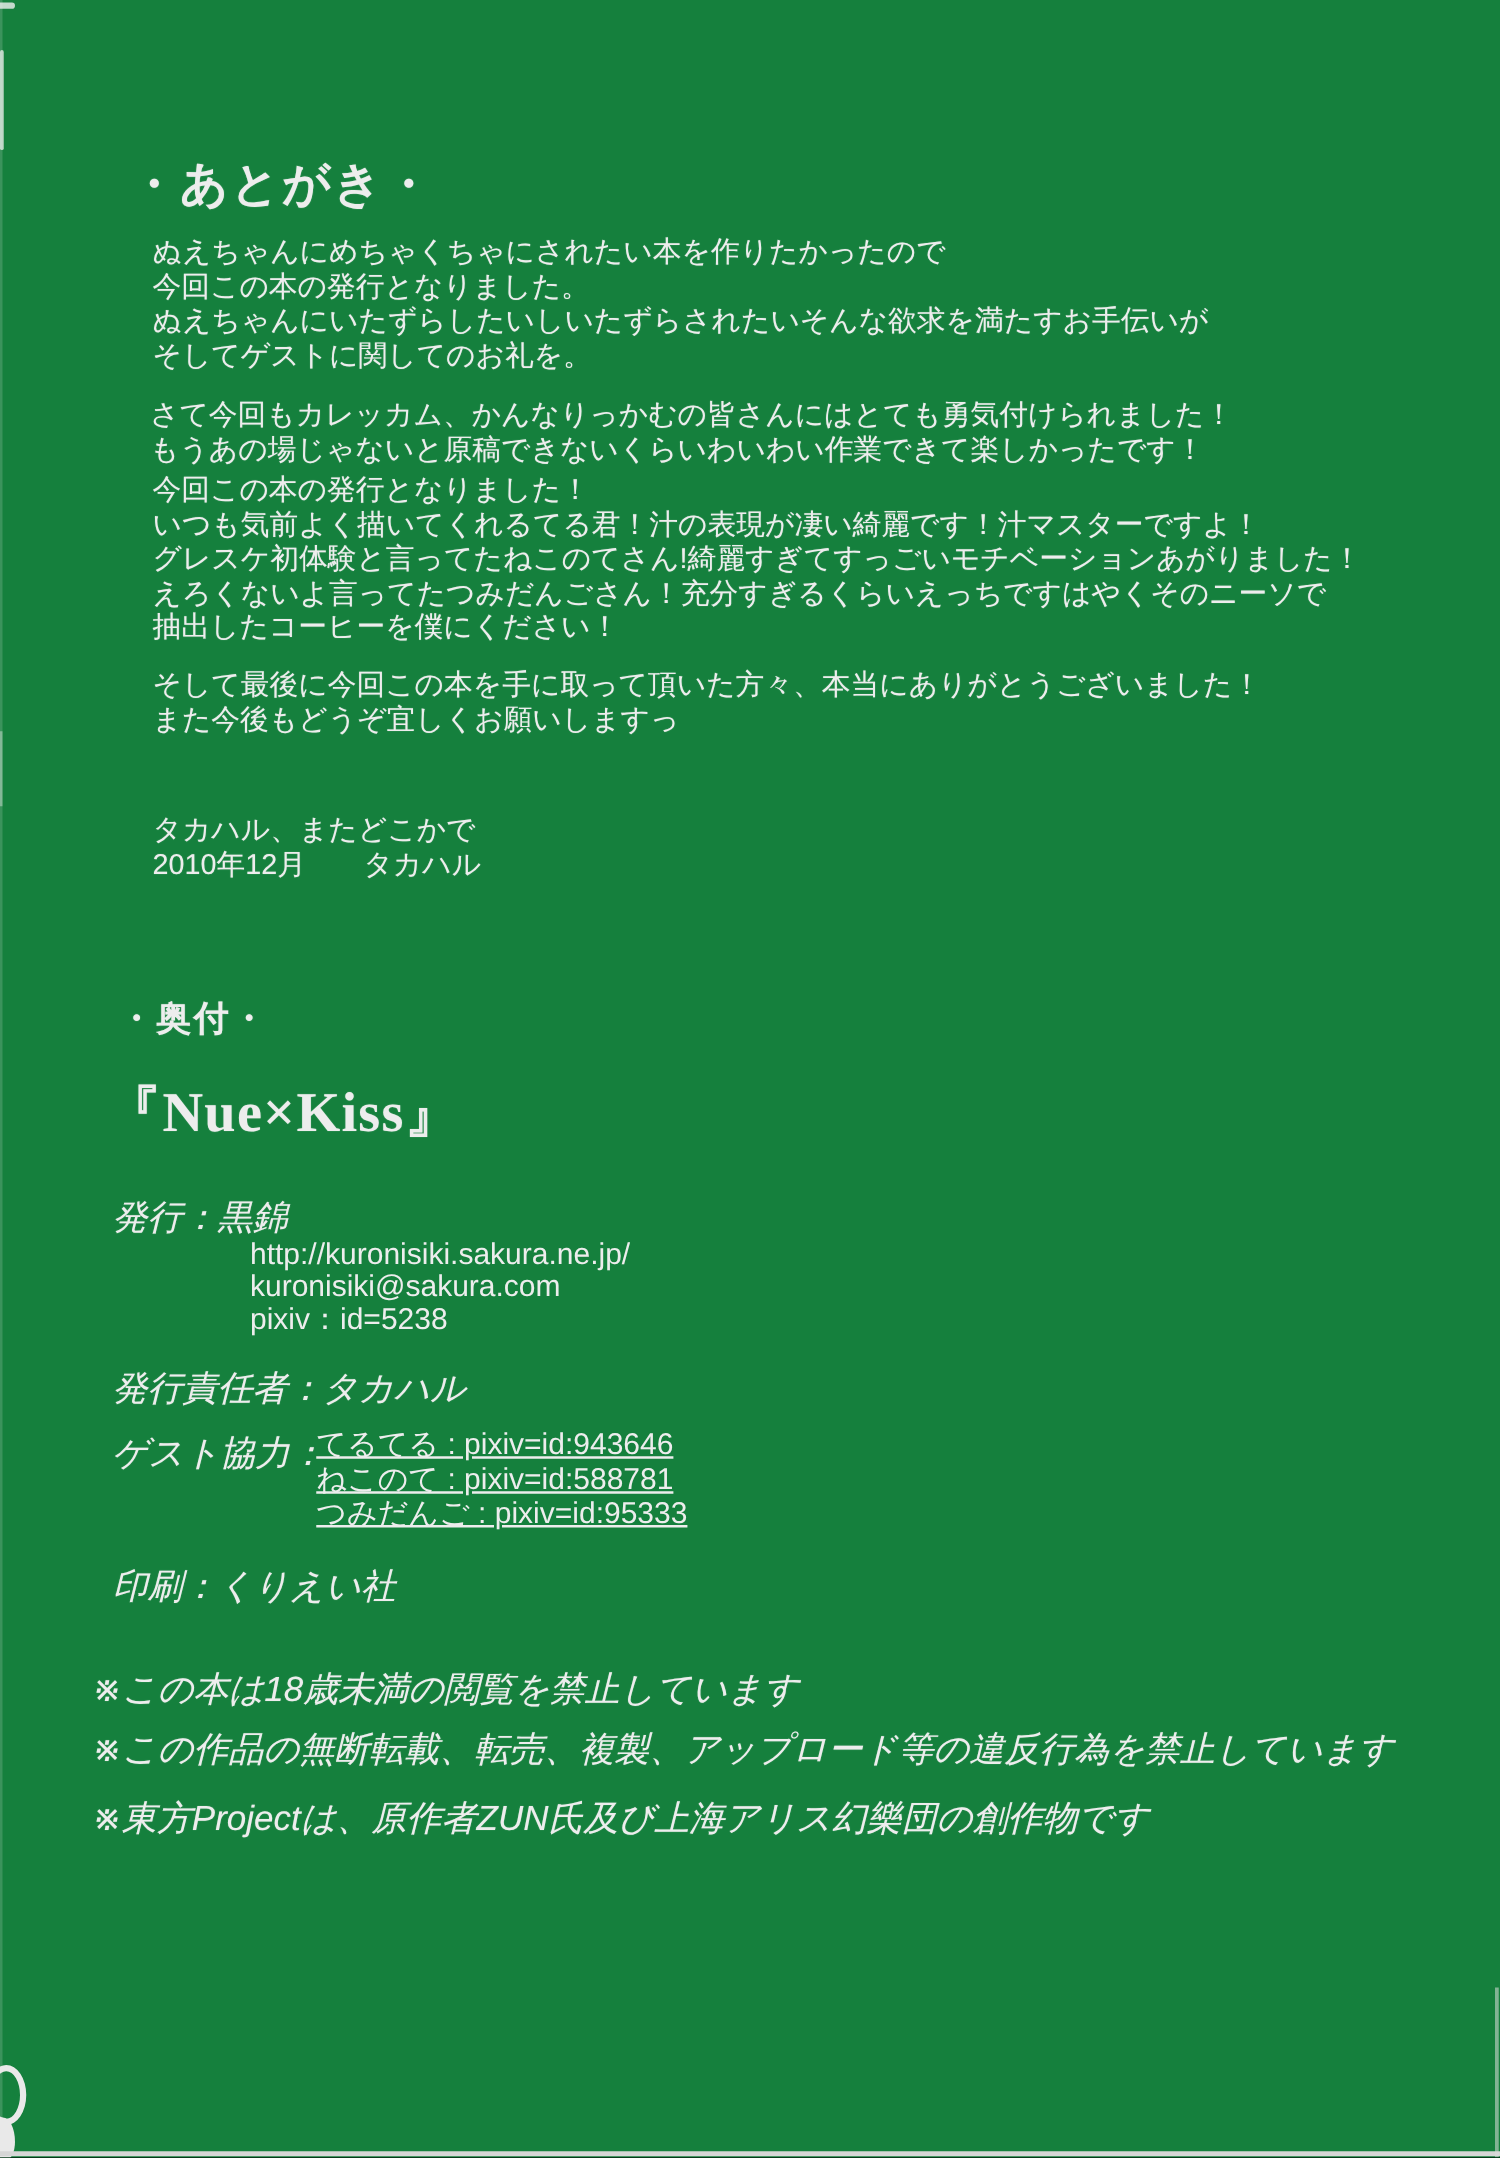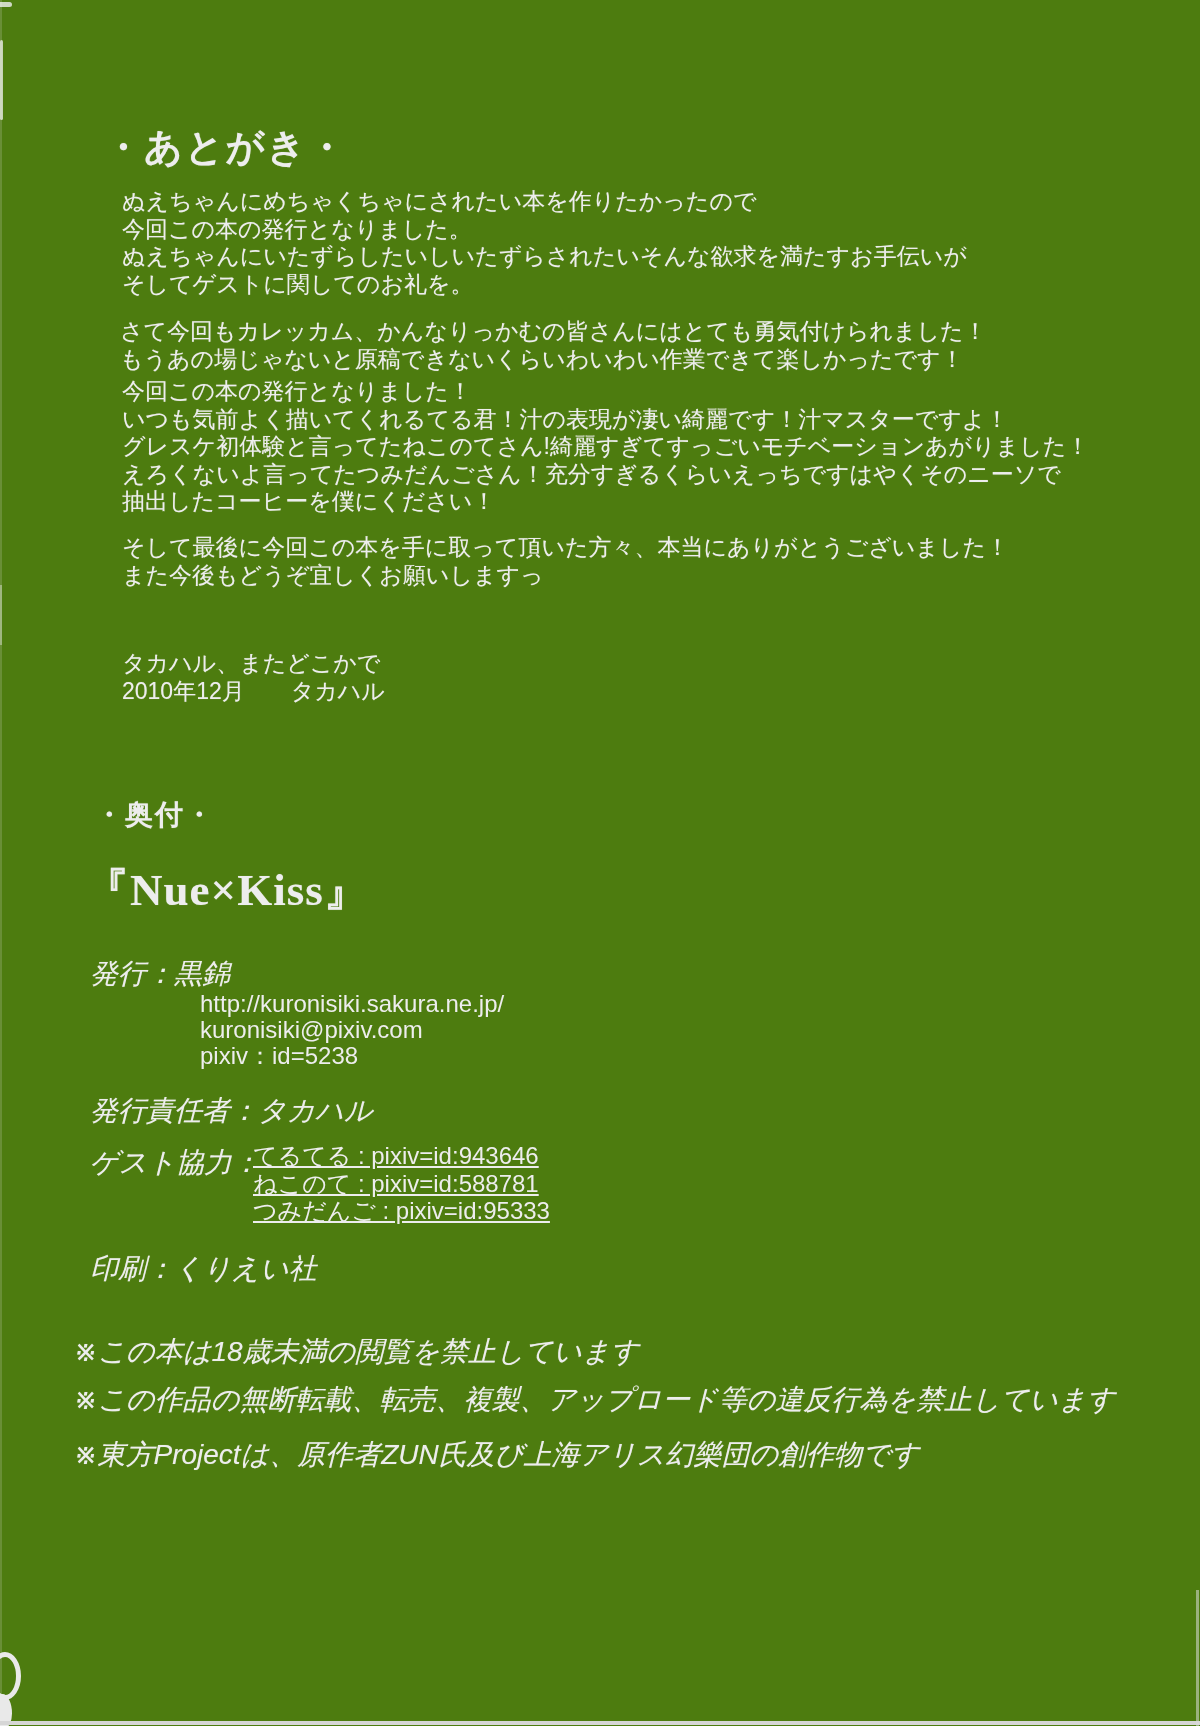--- a/index.html
+++ b/index.html
@@ -4,21 +4,21 @@
 <style>
   html, body {
     margin: 0;
     padding: 0;
     background: #000;
   }
   .page {
     position: relative;
     width: 1200px;
     height: 1726px;
-    background: #4d7c0f;
+    background: #15803d;
     overflow: hidden;
     font-family: "Liberation Sans", "DejaVu Sans", sans-serif;
     color: #ededed;
   }
   .abs { position: absolute; }
   .serif {
     font-family: "Liberation Serif", "DejaVu Serif", serif;
     font-weight: bold;
   }
   .title-afterword {
@@ -134,21 +134,21 @@
     </div>
 
   <div class="abs serif title-colophon">・奥付・</div>
 
   <div class="abs serif book-title">『Nue×Kiss』</div>
 
   <div class="abs info pub-label">発行：黒錦</div>
 
   <div class="abs pub-details">
       <div class="line">http://kuronisiki.sakura.ne.jp/</div>
-      <div class="line">kuronisiki@pixiv.com</div>
+      <div class="line">kuronisiki@sakura.com</div>
       <div class="line">pixiv：id=5238</div>
     </div>
 
   <div class="abs info editor">発行責任者：タカハル</div>
 
   <div class="abs info guests-label">ゲスト協力：</div>
 
   <div class="abs guests-list">
       <div class="line">てるてる : pixiv=id:943646</div>
       <div class="line">ねこのて : pixiv=id:588781</div>

